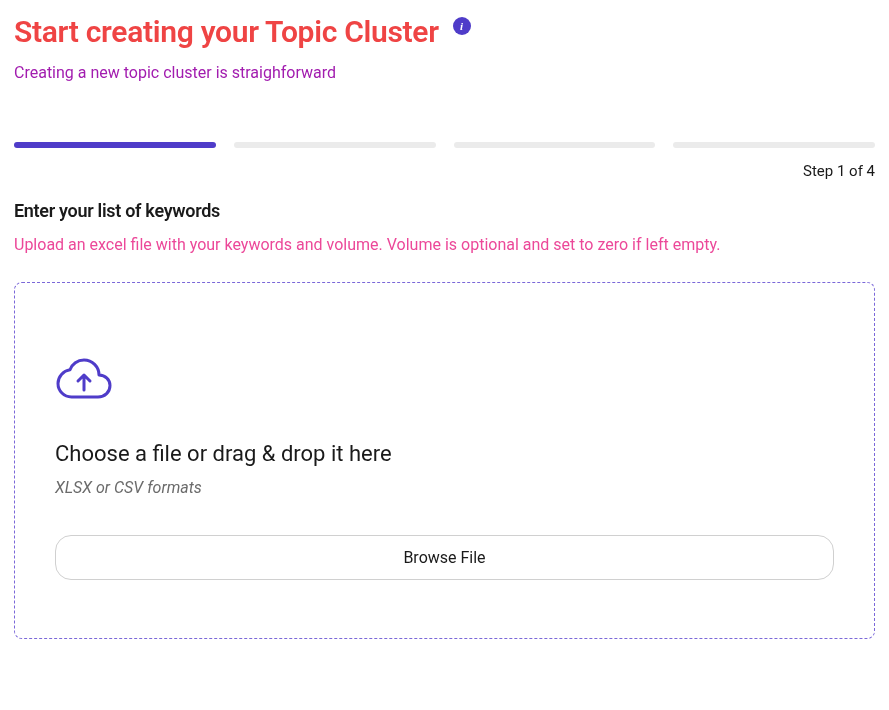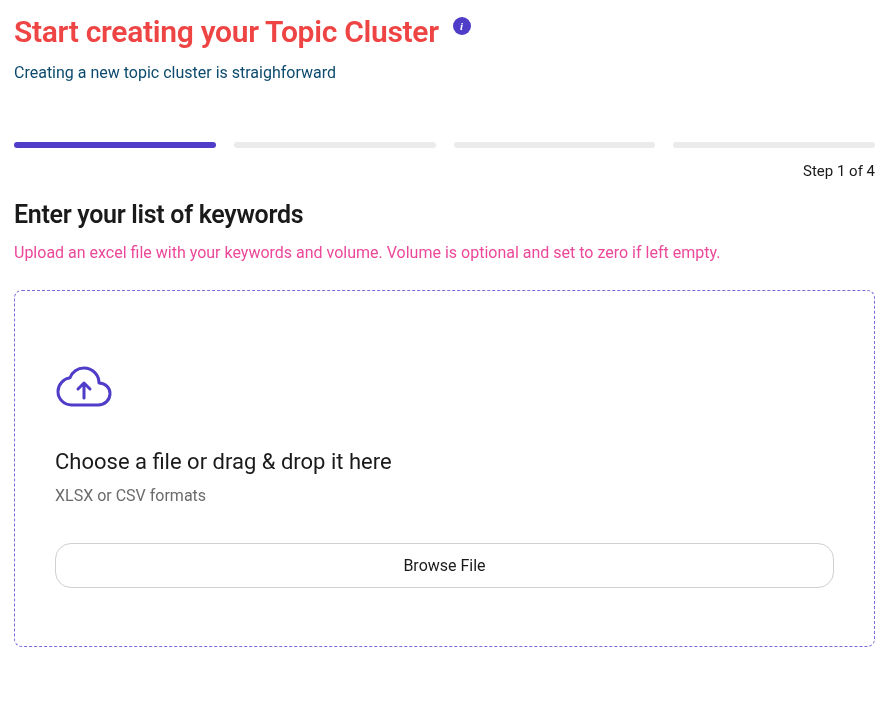--- a/index.html
+++ b/index.html
@@ -41,21 +41,21 @@
       font-size: 11px;
       font-weight: 600;
       font-style: italic;
       font-family: Georgia, serif;
       cursor: pointer;
       position: relative;
       top: -6px;
     }
     .page-subtitle {
       font-size: 16px;
-      color: #0c4a6e;
+      color: #a21caf;
       font-weight: 400;
     }
     .progress-container {
       margin-bottom: 0;
     }
     .progress-bars {
       display: flex;
       gap: 18px;
       margin-bottom: 14px;
     }
@@ -67,21 +67,21 @@
     }
     .progress-segment.active {
       background: #4f3cc9;
     }
     .step-label {
       text-align: right;
       font-size: 15px;
       color: #1a1a1a;
     }
     .section-title {
-      font-size: 25px;
+      font-size: 18px;
       font-weight: 600;
       color: #1a1a1a;
       margin-top: 20px;
       margin-bottom: 14px;
       letter-spacing: -0.3px;
     }
     .section-subtitle {
       font-size: 16px;
       color: #ec4899;
       margin-bottom: 28px;
@@ -101,20 +101,21 @@
     .dropzone-title {
       font-size: 22px;
       color: #1a1a1a;
       margin-bottom: 12px;
       font-weight: 400;
     }
     .dropzone-subtitle {
       font-size: 16px;
       color: #6b6b6b;
       margin-bottom: 38px;
+      font-style: italic;
     }
     .browse-button {
       background: #ffffff;
       border: 1px solid #d0d0d0;
       border-radius: 16px;
       padding: 12px 28px;
       font-size: 16px;
       color: #1a1a1a;
       cursor: pointer;
       font-family: inherit;

